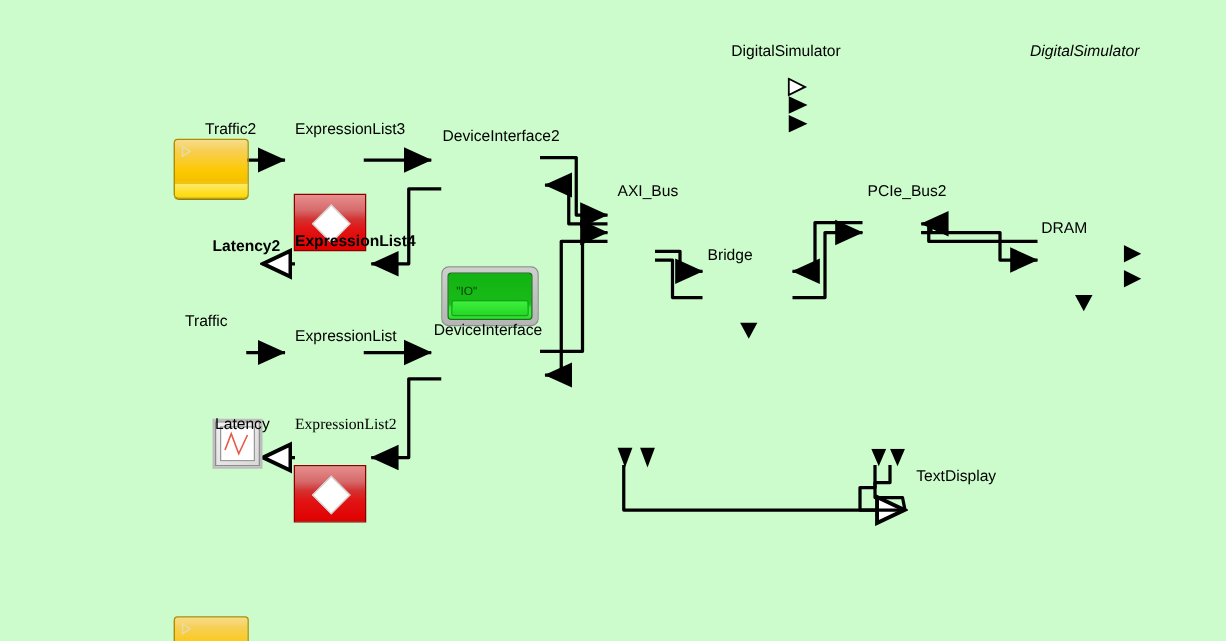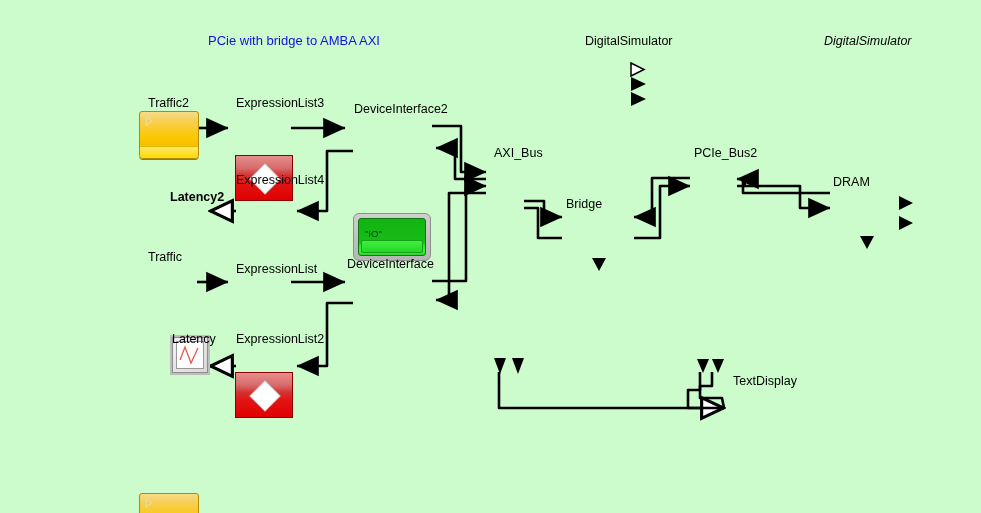--- a/index.html
+++ b/index.html
@@ -143,23 +143,22 @@
       <path d="M830,193 L743,193 L743,179 L737,179" marker-end="url(#ah)"></path>
       <path d="M737,186 L745,186 L745,179" stroke-width="2.2"></path>
 
       <path d="M499,372 L499,408 L724,408" marker-end="url(#ahw)"></path>
 
       <path d="M712,372 L712,386 L700,386 L700,398 L722,398 L724,408"></path>
       <path d="M700,372 L700,390 L688,390 L688,408 L724,408"></path>
     </g>
   </svg>
 
-  <div id="diagram-title" style="color: rgb(17, 17, 221);">PCie with bridge to AMBA AXI</div>
-
-  <div class="lbl" style="left:148px;top:96px;">Traffic2</div>
+
+  <div class="lbl" style="left:164px;top:96px;">Traffic2</div>
   <div class="node traffic" style="left:139px;top:111px;">
     <svg class="trio" viewBox="0 0 8 10">
         <path d="M1,1 L7,5 L1,9 z" fill="none" stroke="#e6dca8" stroke-width="1.2"></path>
       </svg>
     <div class="band"></div>
   </div>
 
   <div class="lbl" style="left:236px;top:96px;">ExpressionList3</div>
   <div class="node expr" style="left:235px;top:107px;">
     <div class="dia"></div>
@@ -175,40 +174,40 @@
 
   <div class="lbl" style="left:170px;top:190px;font-weight:bold;">Latency2</div>
   <div class="node plot" style="left:170px;top:193px;">
     <div class="inner">
       <svg width="26" height="26" viewBox="0 0 26 26">
         <path d="M3,18 L8,5 L14,21 L21,6" fill="none" stroke="#e55a4a" stroke-width="1.3"></path>
       </svg>
     </div>
   </div>
 
-  <div class="lbl" style="left:236px;top:173px;">ExpressionList4</div>
+  <div class="lbl" style="left:236px;top:186px;font-weight:bold;">ExpressionList4</div>
   <div class="node expr" style="left:235px;top:190px;">
     <div class="dia"></div>
   </div>
 
   <div class="lbl" style="left:148px;top:250px;">Traffic</div>
   <div class="node traffic" style="left:139px;top:265px;">
     <svg class="trio" viewBox="0 0 8 10">
         <path d="M1,1 L7,5 L1,9 z" fill="none" stroke="#e6dca8" stroke-width="1.2"></path>
       </svg>
 
   </div>
 
   <div class="lbl" style="left:236px;top:262px;">ExpressionList</div>
 
   <div class="lbl" style="left:347px;top:257px;">DeviceInterface</div>
 
   <div class="lbl" style="left:172px;top:332px;">Latency</div>
 
-  <div class="lbl" style="left:236px;top:332px;">ExpressionList2</div>
+  <div class="lbl" style="left:236px;top:332px;font-family:Liberation Serif, serif;">ExpressionList2</div>
 
   <div class="lbl" style="left:494px;top:146px;">AXI_Bus</div>
 
   <svg style="position:absolute;left:488px;top:358px;" width="40" height="18">
     <path d="M6,0 L18,0 L12,16 z" fill="#000"></path>
     <path d="M24,0 L36,0 L30,16 z" fill="#000"></path>
   </svg>
 
   <div class="lbl" style="left:566px;top:197px;">Bridge</div>
 

